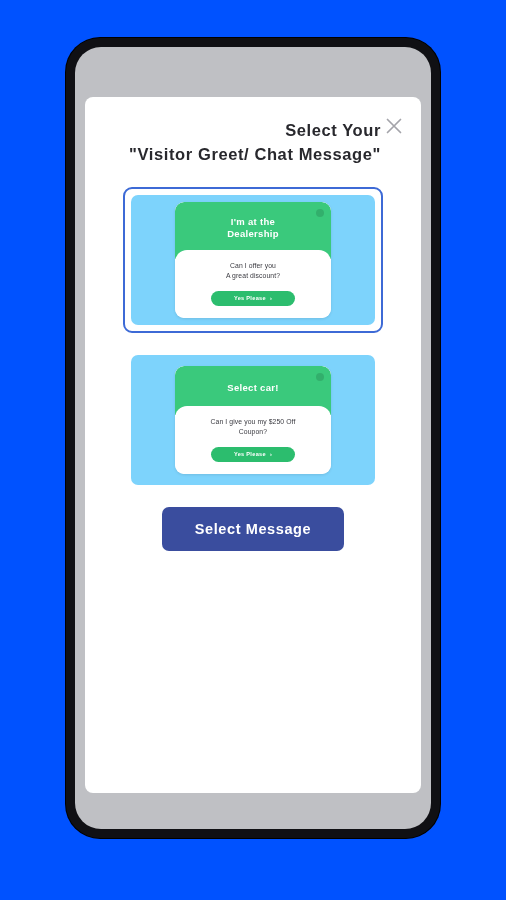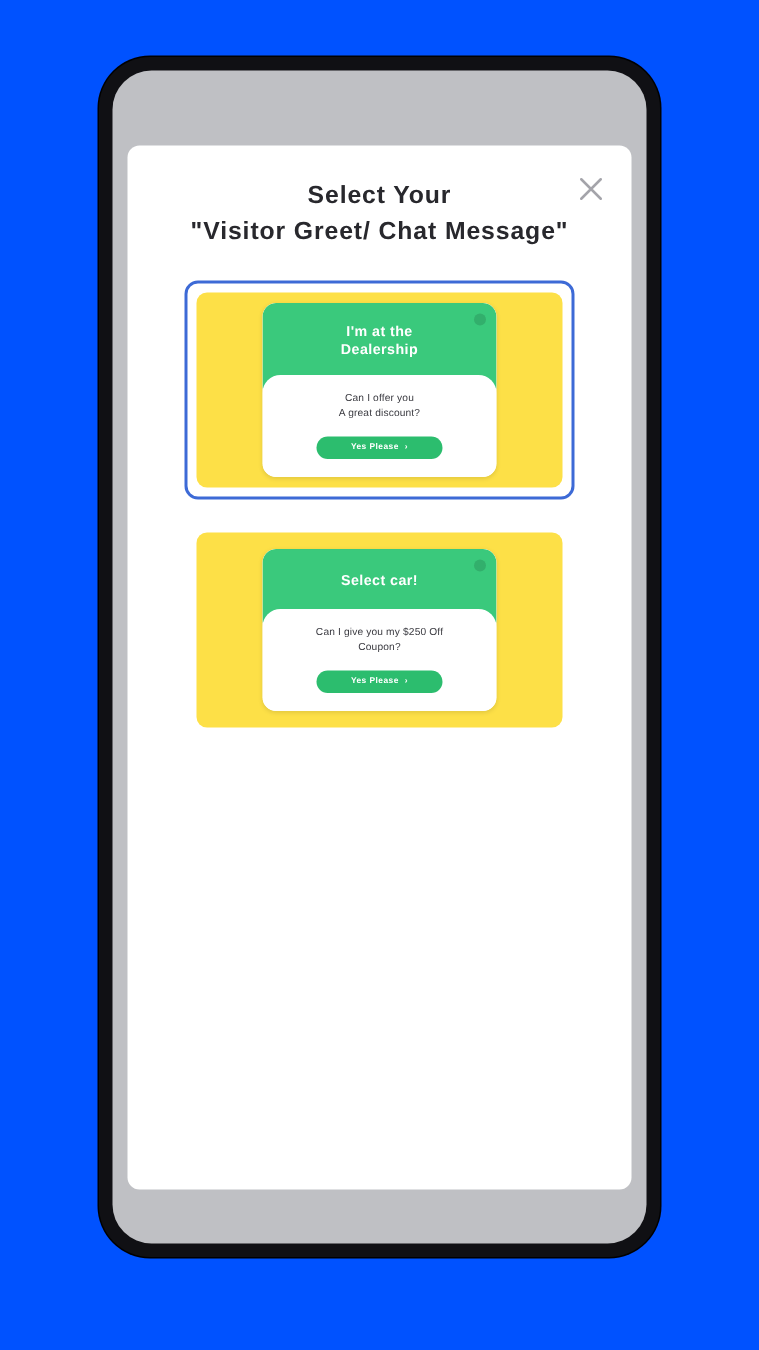--- a/index.html
+++ b/index.html
@@ -124,21 +124,21 @@
     width: 22px;
     height: 22px;
     cursor: pointer;
     display: flex;
     align-items: center;
     justify-content: center;
   }
   .modal-close svg { display: block; }
 
   .modal-title {
-    text-align: center;
+    text-align: right;
     font-size: 16.5px;
     font-weight: bold;
     color: #28282d;
     letter-spacing: 0.6px;
     line-height: 1.45;
     padding: 0 22px;
   }
   .modal-title .line2 { display: block; }
 
   
@@ -152,21 +152,21 @@
     border-radius: 9px;
     padding: 6px;
     cursor: pointer;
   }
 
   .option.selected { border-color: #3d6ad6; }
 
   .option-inner {
     width: 100%;
     height: 100%;
-    background: #fde047;
+    background: #7dd3fc;
     border-radius: 7px;
     display: flex;
     align-items: center;
     justify-content: center;
   }
 
   
   .mini-card {
     width: 156px;
     background: #ffffff;
@@ -314,16 +314,19 @@
                   <span>Yes Please</span>
                   <span>›</span>
                 </div>
               </div>
             </div>
           </div>
         </div>
 
       </div>
 
+      <div class="select-wrap">
+        <button class="select-btn">Select Message</button>
+      </div>
 
     </div>
   </div>
 </div>
 
 </body></html>

